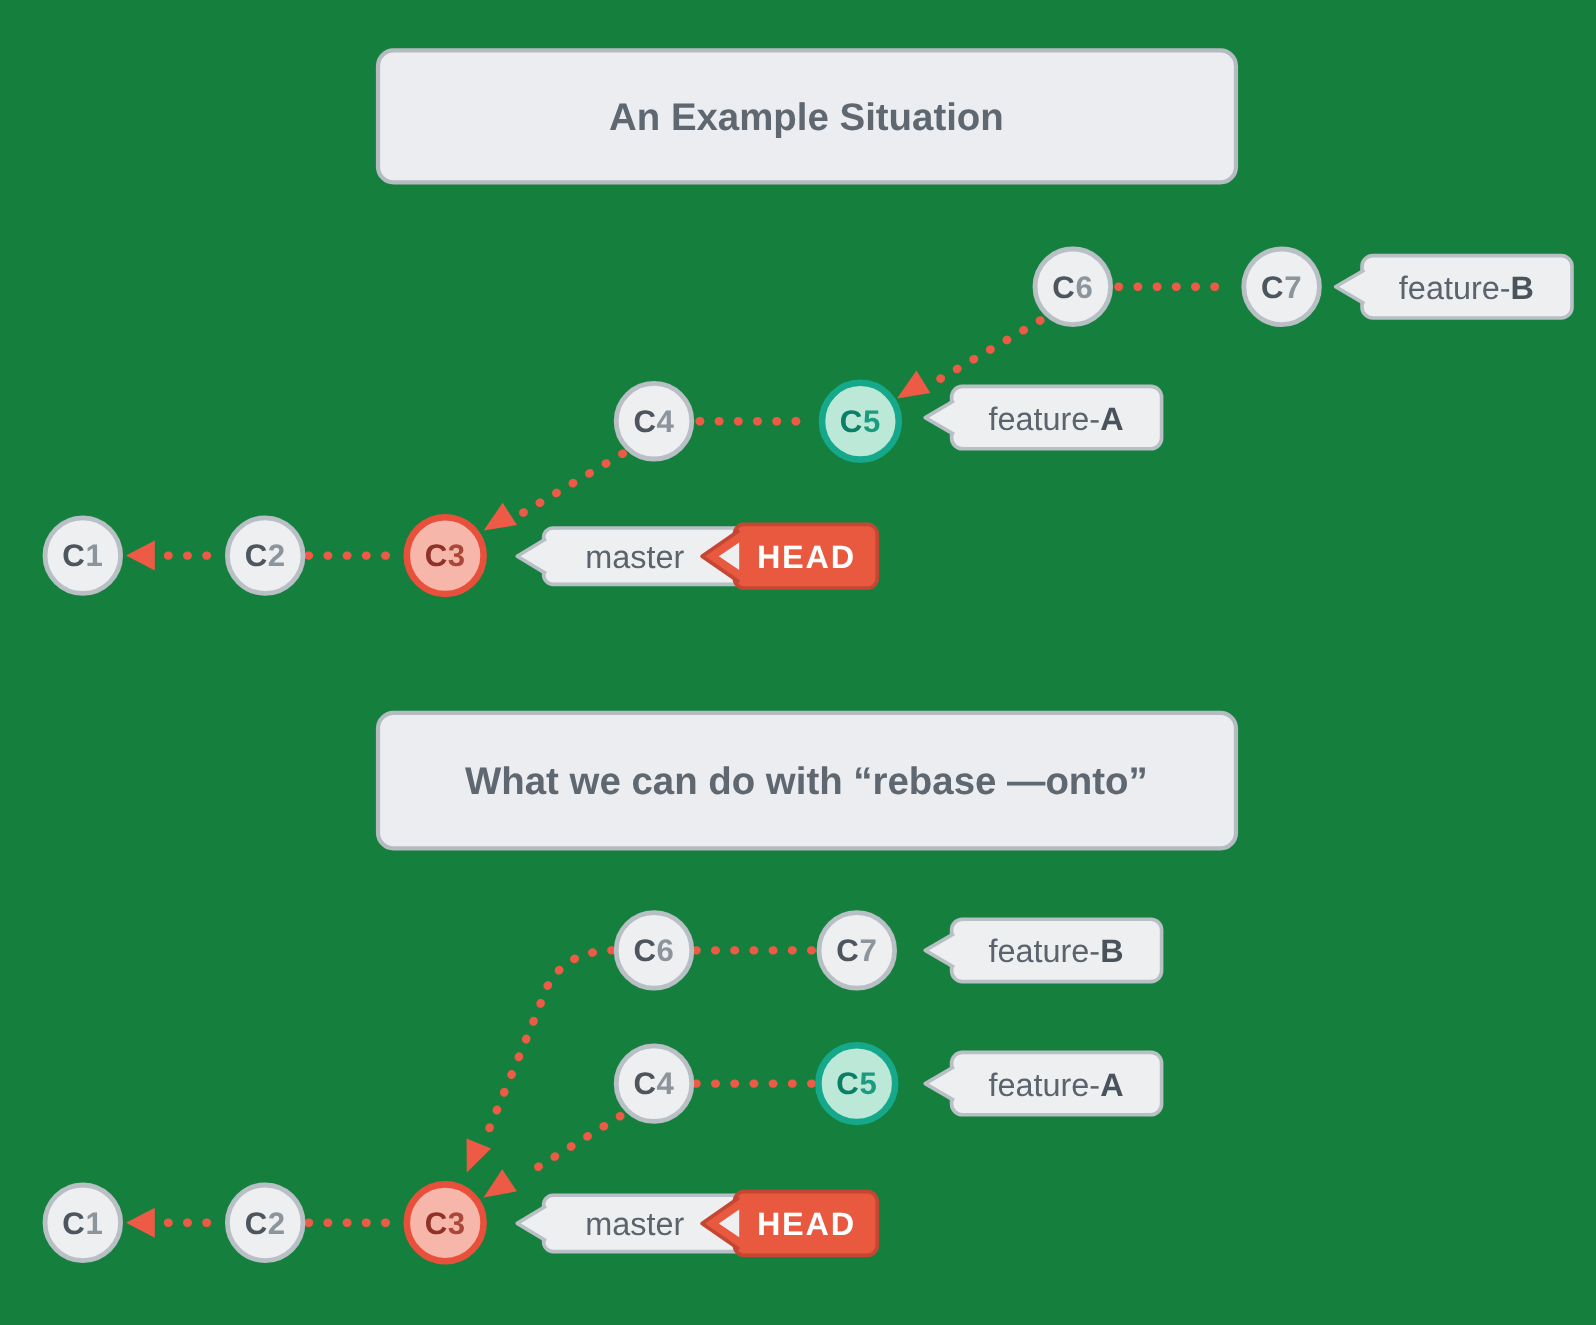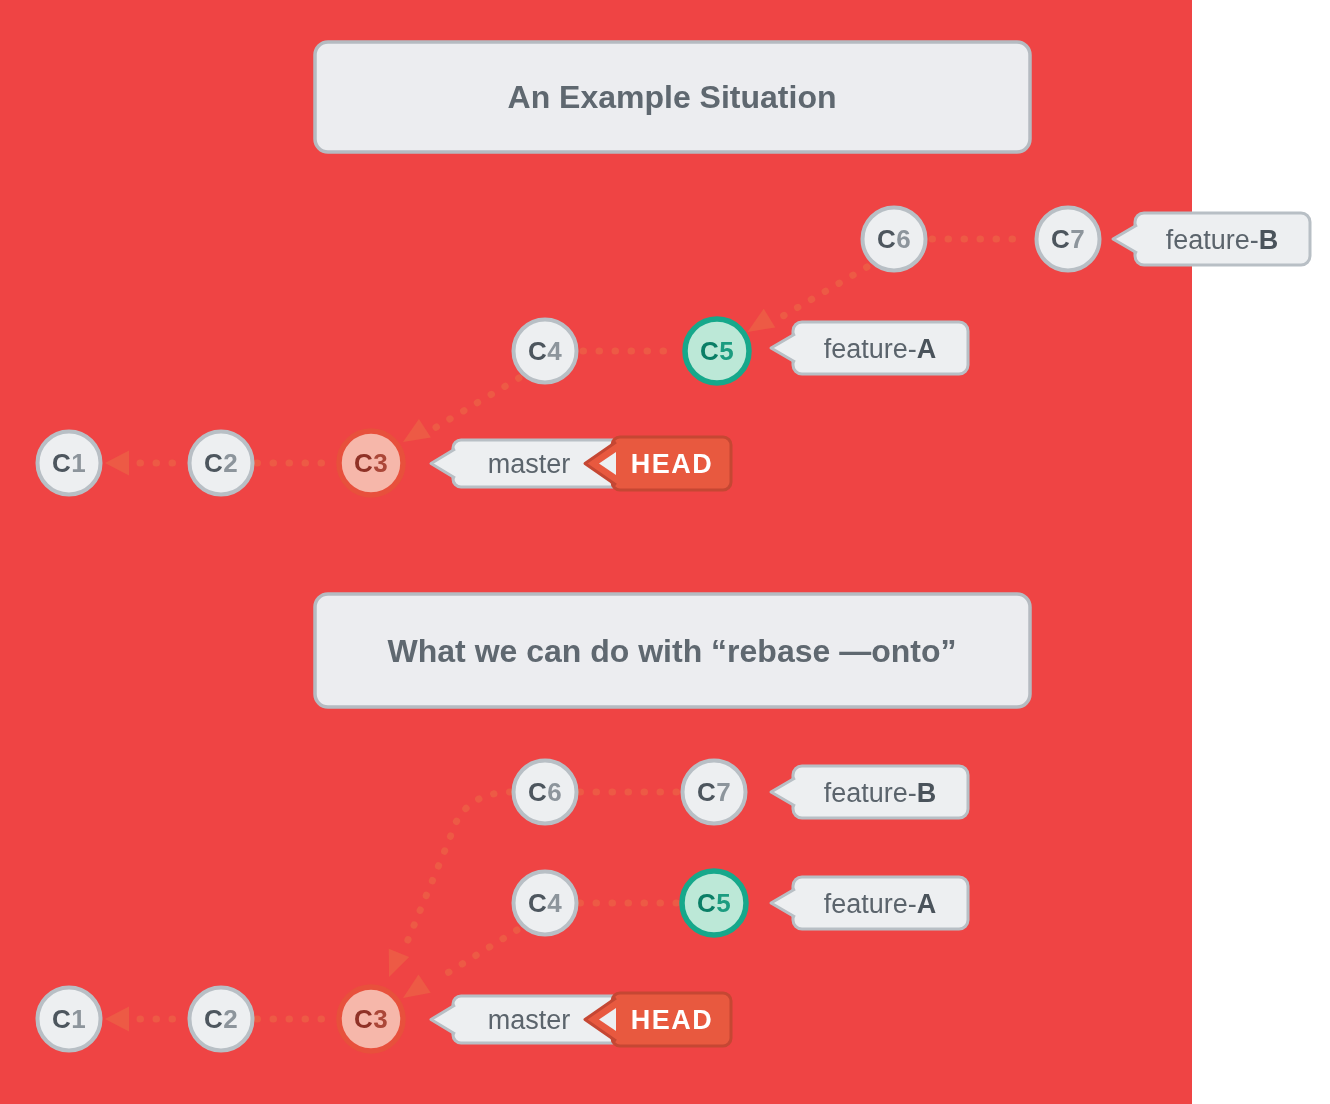--- a/index.html
+++ b/index.html
@@ -1,16 +1,16 @@
 <!DOCTYPE html>
 <html><head>
 <meta charset="utf-8">
 <style>
   html,body{margin:0;padding:0;background:#ffffff;}
-  .stage{width:1192px;height:1104px;position:relative;background:#ef4444;font-family:"Liberation Sans",sans-serif;}
+  .stage{width:1330px;height:1104px;position:relative;background:#15803d;font-family:"Liberation Sans",sans-serif;}
   svg{display:block;}
 
   .title-box{fill:#ecedf0;stroke:#b5bbc1;stroke-width:3.5;}
   .title-text{font-family:"Liberation Sans",sans-serif;font-size:32px;font-weight:bold;fill:#5f6870;text-anchor:middle;}
 
   .dots{stroke:#ed5a45;stroke-width:7;stroke-linecap:round;stroke-dasharray:0.5 15.5;fill:none;}
   .arrow{fill:#ed5a45;stroke:none;}
 
   .c-gray{fill:#edeff1;stroke:#b8bfc5;stroke-width:4;}
   .c-red{fill:#f6b7aa;stroke:#e8503c;stroke-width:5.5;}

